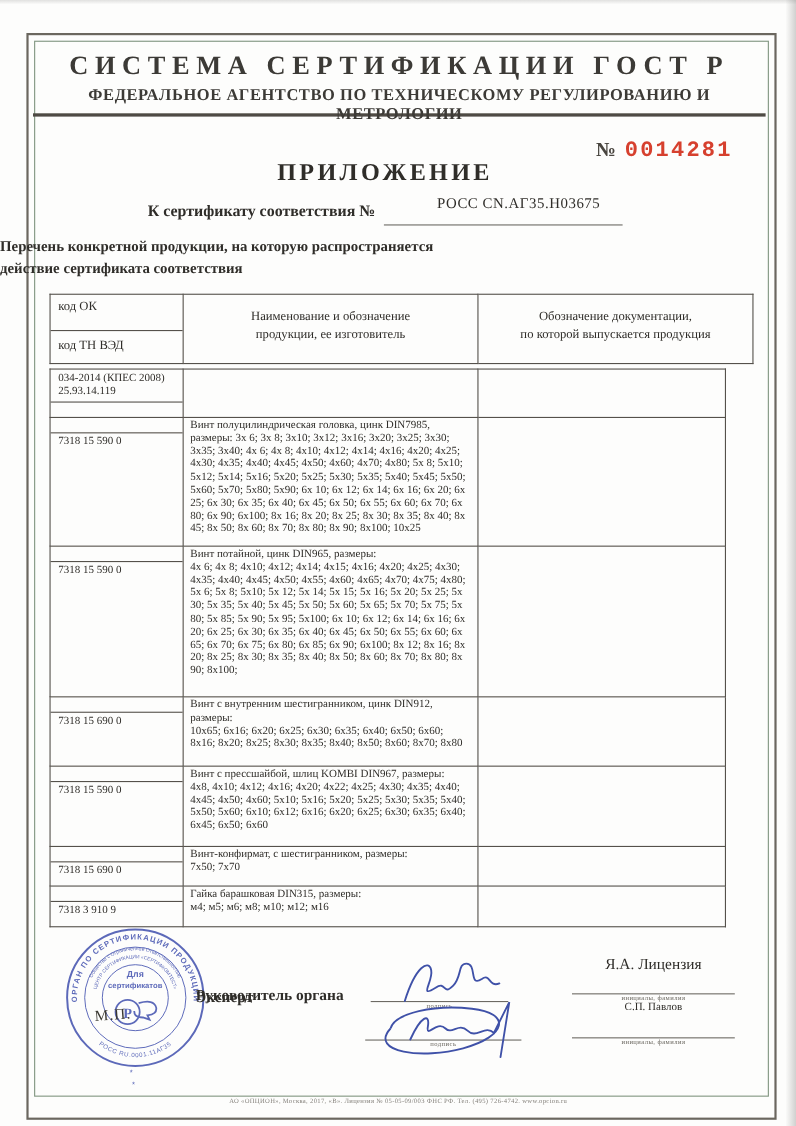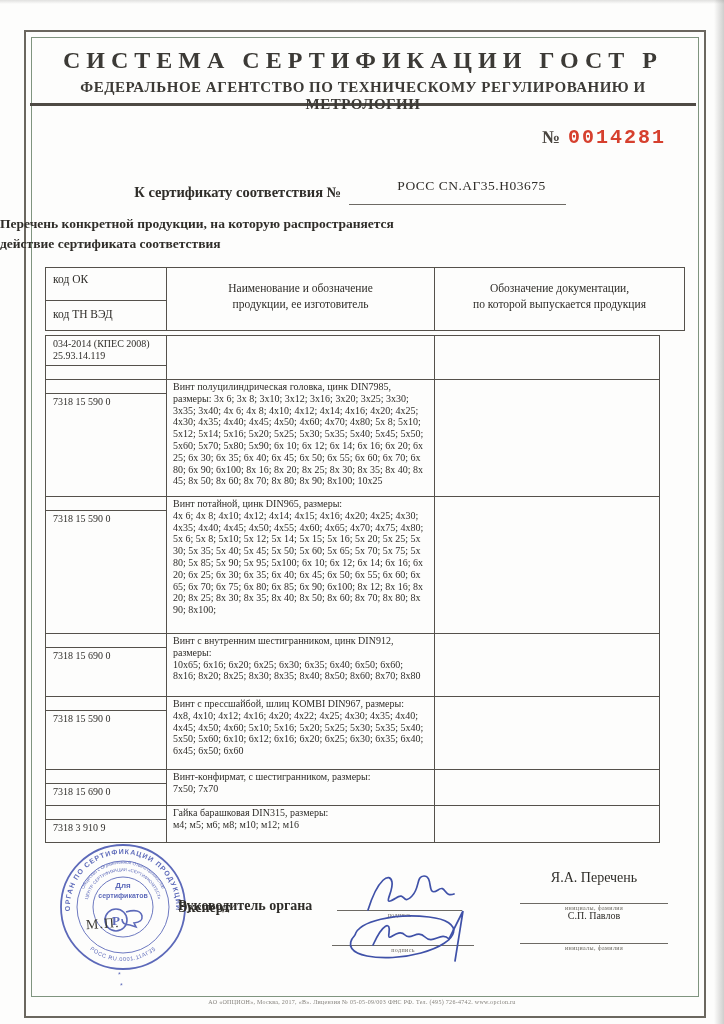--- a/index.html
+++ b/index.html
@@ -92,20 +92,21 @@
 
   <div class="header-box">
     <div class="title-main">СИСТЕМА СЕРТИФИКАЦИИ ГОСТ Р</div>
     <div class="title-sub">ФЕДЕРАЛЬНОЕ АГЕНТСТВО ПО ТЕХНИЧЕСКОМУ РЕГУЛИРОВАНИЮ И МЕТРОЛОГИИ</div>
   </div>
 
   <div class="form-number">
     <span class="nsign">№</span><span class="digits">0014281</span>
   </div>
 
+  <div class="doc-title">ПРИЛОЖЕНИЕ</div>
 
   <div class="cert-line">
     <span class="cert-label">К сертификату соответствия №</span><span class="cert-value-wrap"><span class="cert-value">РОСС CN.АГ35.Н03675</span></span>
   </div>
 
   <div class="purpose">Перечень конкретной продукции,  на которую распространяется
 действие сертификата соответствия</div>
 
   <table class="tbl tbl-header">
     <tbody>
@@ -226,21 +227,21 @@
   <div class="sig-line sig-line-1"></div>
   <div class="sig-line sig-line-2"></div>
   <div class="sig-line name-line-1"></div>
   <div class="sig-line name-line-2"></div>
 
   <div class="caption cap-sig1">подпись</div>
   <div class="caption cap-sig2">подпись</div>
   <div class="caption cap-name1">инициалы, фамилия</div>
   <div class="caption cap-name2">инициалы, фамилия</div>
 
-  <div class="name1">Я.А. Перечень</div>
+  <div class="name1">Я.А. Лицензия</div>
   <div class="name2">С.П. Павлов</div>
   <div class="mp-note">М.П.</div>
 
   <svg class="sig-svg" style="left:350px;top:868px;" width="130" height="50" viewBox="0 0 130 50">
     <path d="M 18 42 C 28 10 40 4 42 14 C 44 24 30 40 46 30 C 56 23 52 38 62 28 C 70 20 66 8 74 8 C 84 8 76 30 88 22 C 96 16 94 30 104 26" fill="none" stroke="#3f51a8" stroke-width="1.7" stroke-linecap="round"></path>
   </svg>
   <svg class="sig-svg" style="left:325px;top:905px;" width="160" height="62" viewBox="0 0 160 62">
     <path d="M 30 30 C 10 52 60 58 96 48 C 136 37 140 16 104 12 C 70 8 34 16 30 30" fill="none" stroke="#3f51a8" stroke-width="1.7"></path>
     <path d="M 48 40 C 58 18 66 16 64 28 C 62 40 72 22 80 30 C 86 36 92 24 100 32 C 108 40 116 26 124 34 L 138 6 L 130 56" fill="none" stroke="#3f51a8" stroke-width="1.7" stroke-linecap="round"></path>
   </svg>

